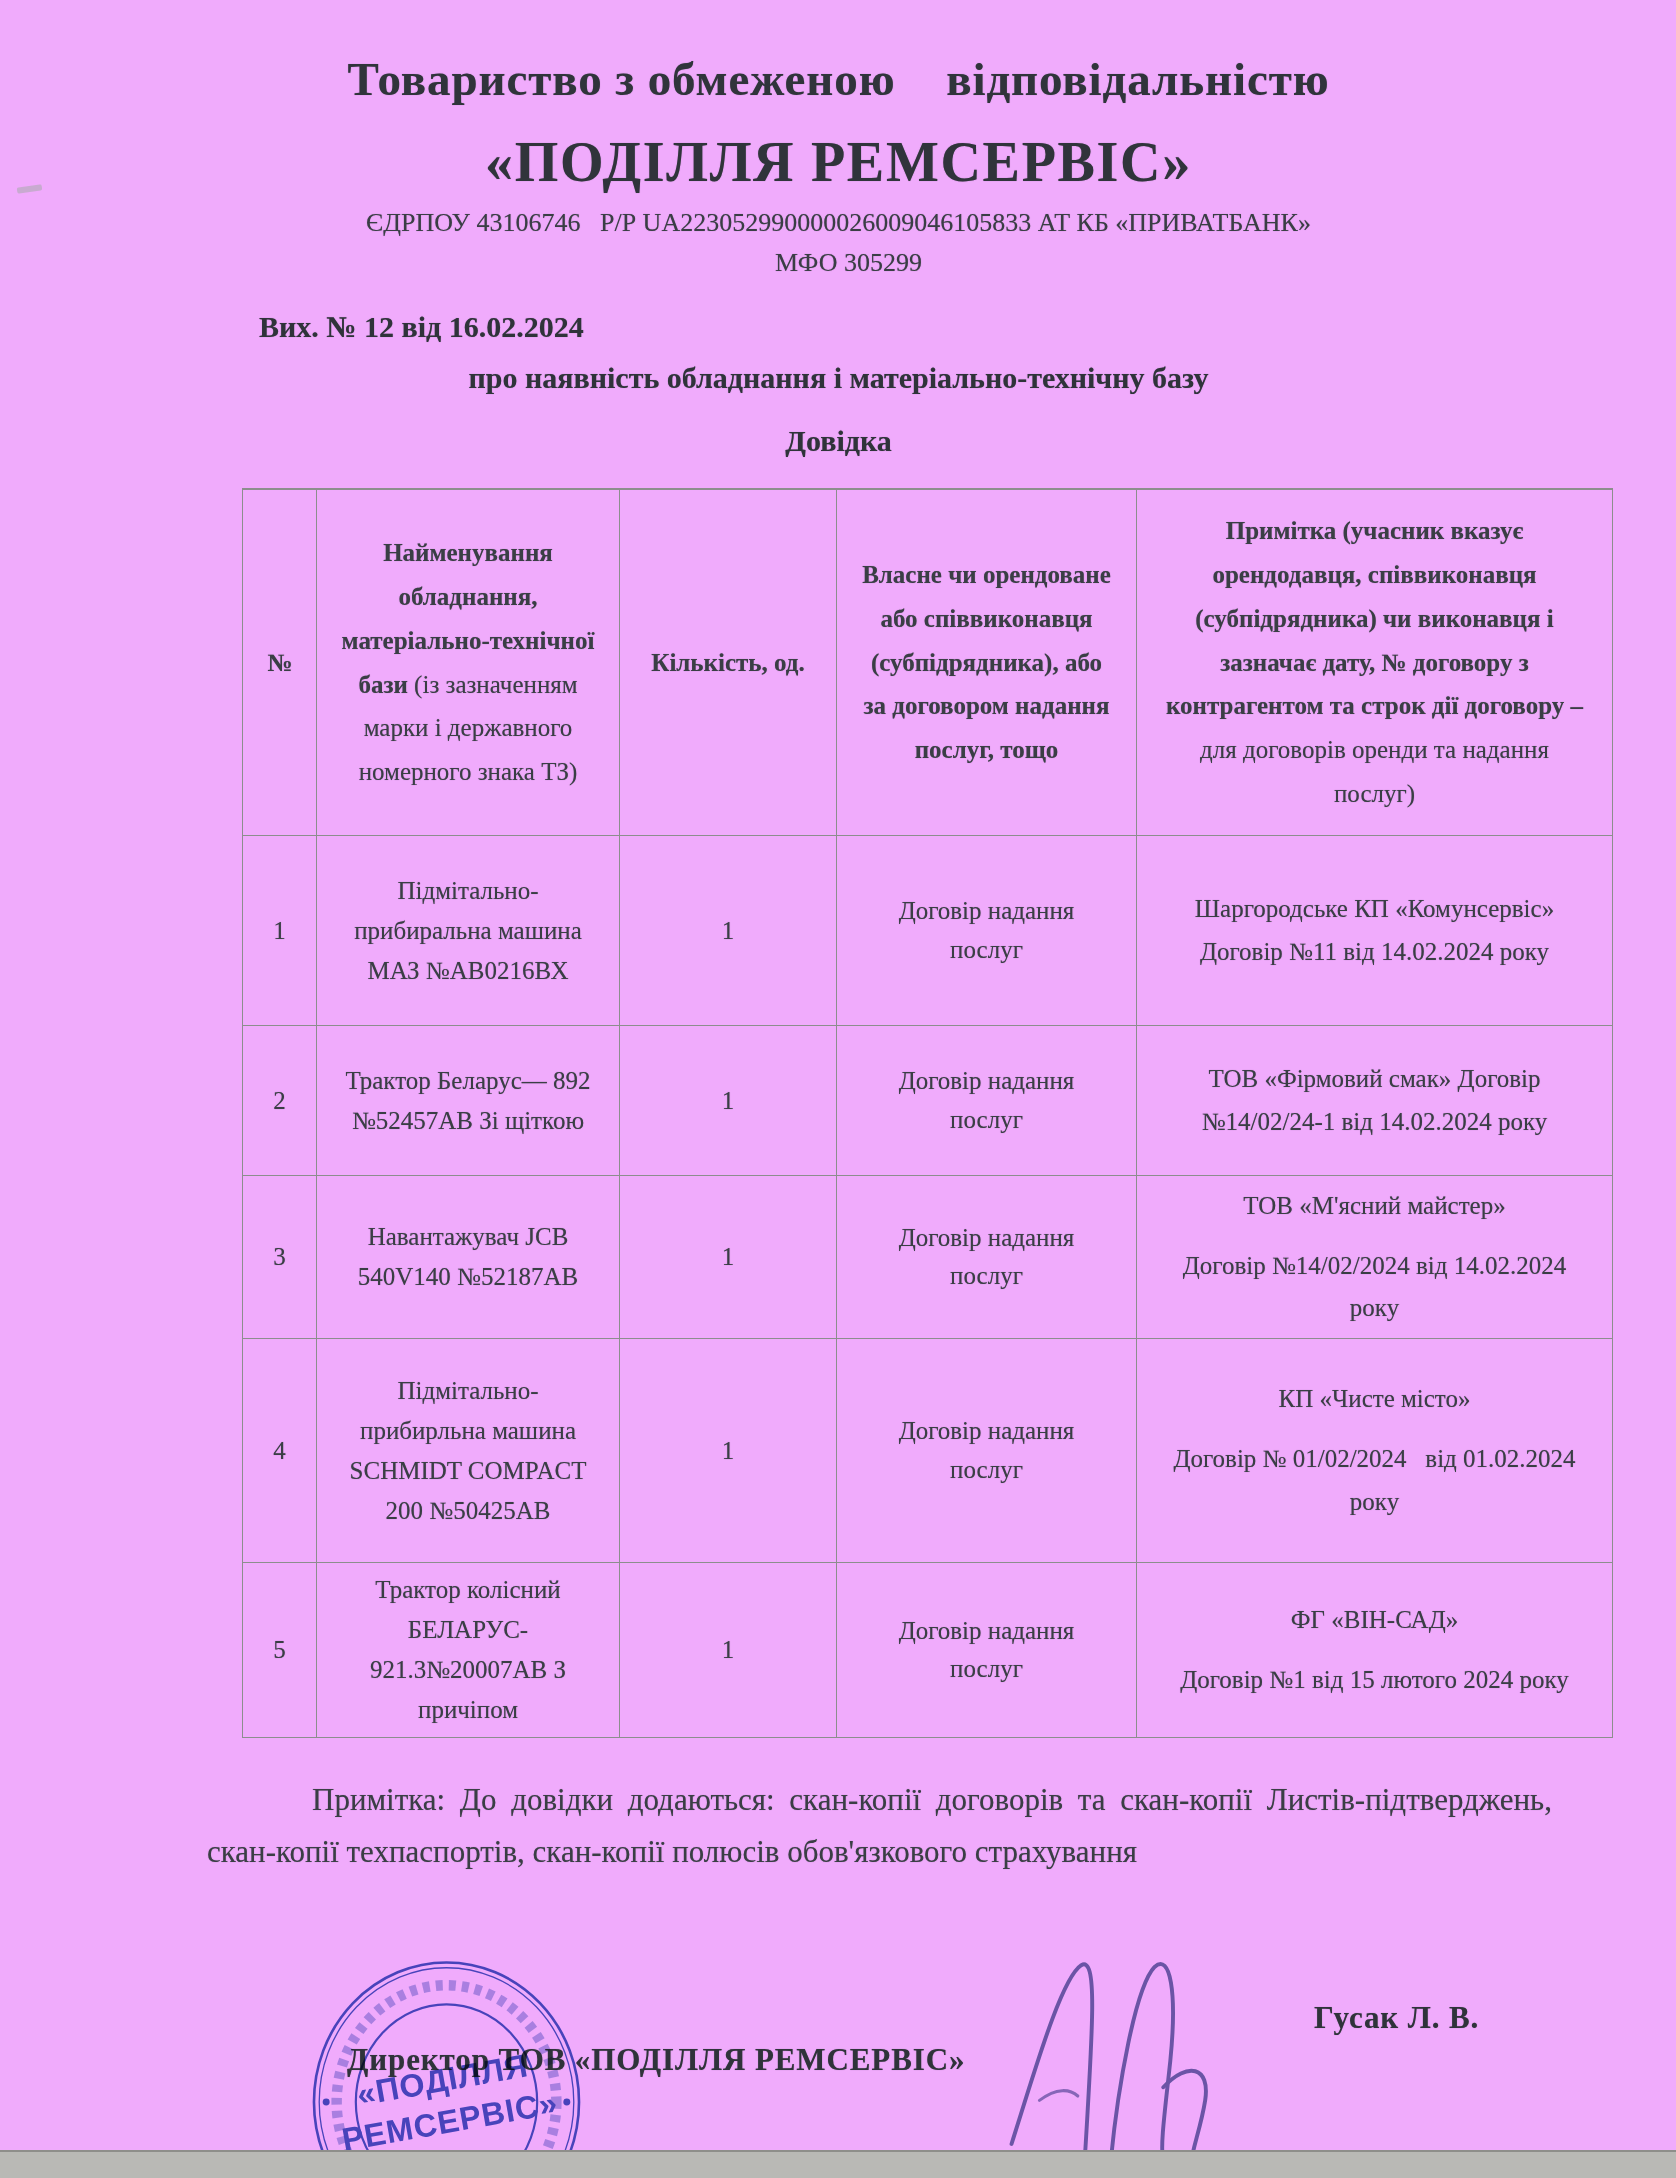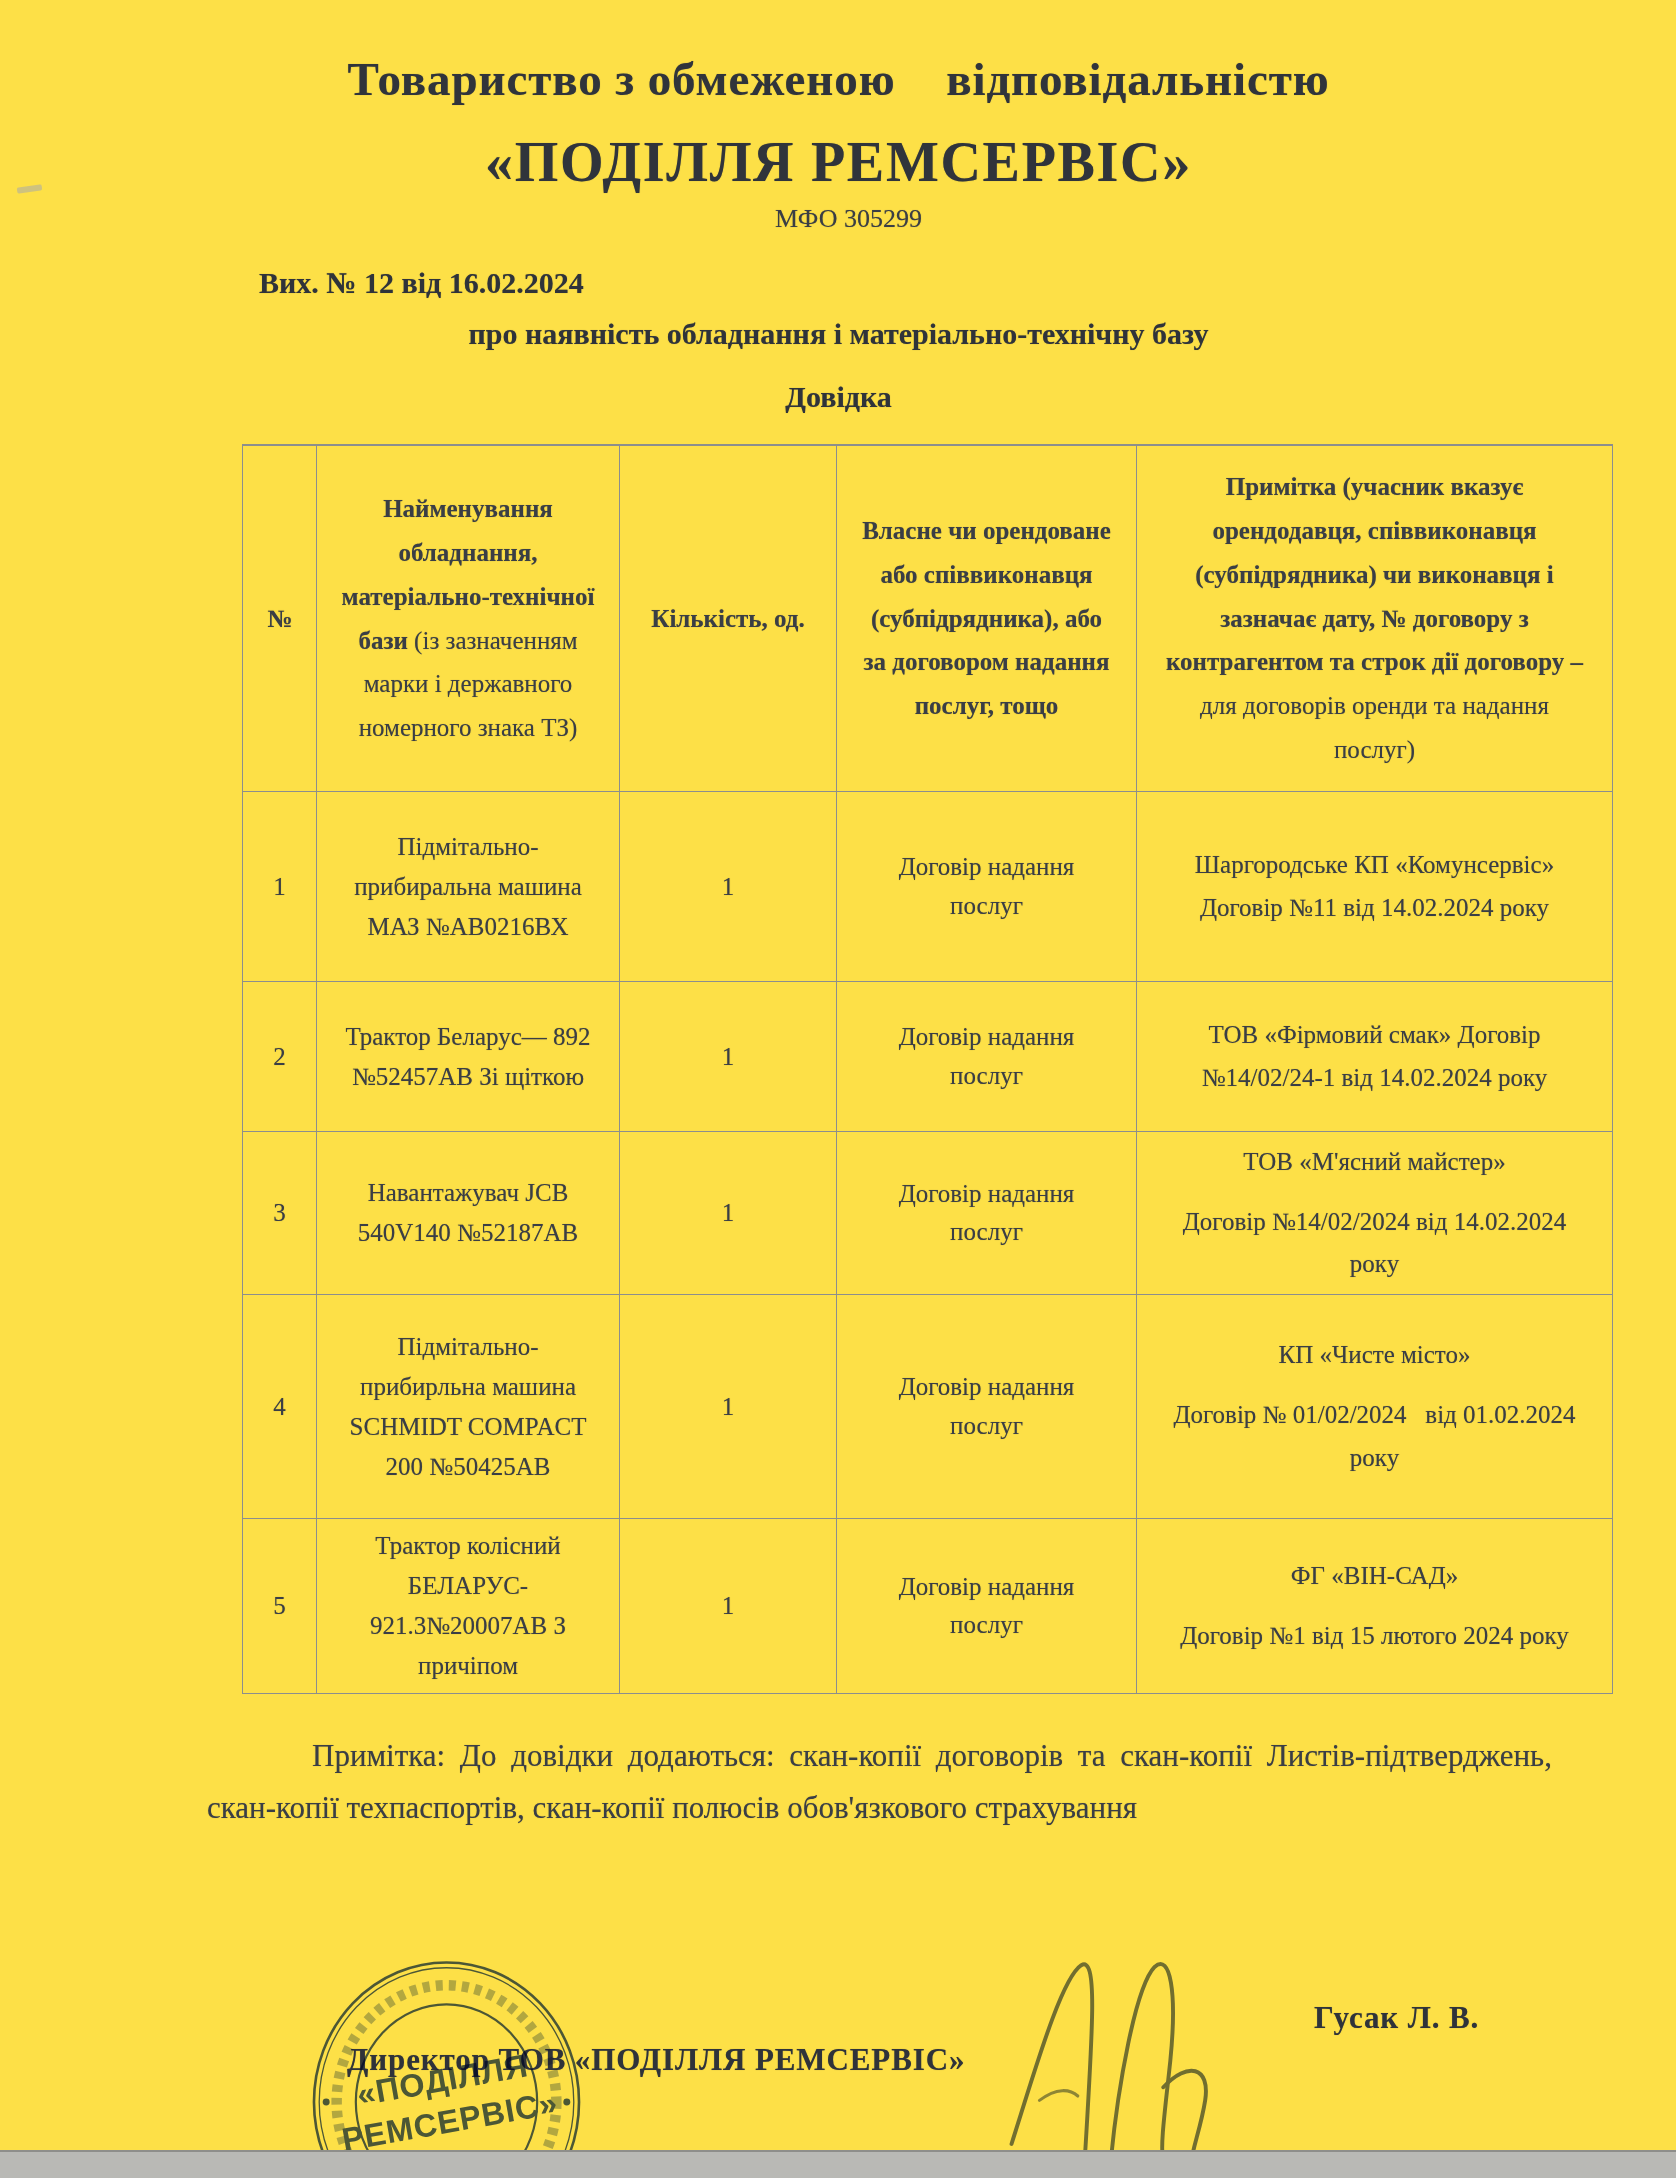--- a/index.html
+++ b/index.html
@@ -1,20 +1,20 @@
 <!DOCTYPE html>
 <html style="font-size:14px"><head>
 <meta charset="utf-8">
 <style>
   html,body{margin:0;padding:0;}
   body{background:#e8e8e6;}
   .page{
     position:relative;
     width:1677px;height:2178px;
-    background:#fde047;
+    background:#f0abfc;
     overflow:hidden;
     font-family:"Liberation Serif","DejaVu Serif",serif;
     color:#3a3e45;
     box-sizing:border-box;
     padding-top:52px;
   }
   .ink{ text-shadow:0 0 0.9px rgba(45,48,55,.45); }
   .center{ text-align:center; }
 
   .org-type{
@@ -113,20 +113,21 @@
 </style>
 </head>
 <body>
 
 <div class="page">
 
   <div class="scan-dash"></div>
 
   <div class="center org-type ink">Товариство з обмеженою    відповідальністю</div>
   <div class="center org-name ink">«ПОДІЛЛЯ РЕМСЕРВІС»</div>
+  <div class="center req-line ink">ЄДРПОУ 43106746   Р/Р UA223052990000026009046105833 АТ КБ «ПРИВАТБАНК»</div>
   <div class="center mfo-line ink">МФО 305299</div>
   <div class="outgoing ink">Вих. № 12 від 16.02.2024</div>
   <div class="center doc-subtitle ink">про наявність обладнання і матеріально-технічну базу</div>
   <div class="center doc-title ink">Довідка</div>
 
   <table class="equip ink">
     <colgroup>
         <col class="c1">
         <col class="c2">
         <col class="c3">

